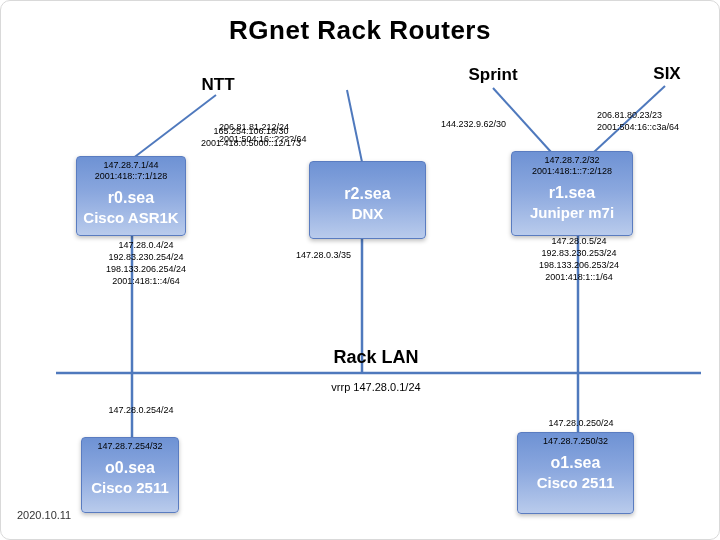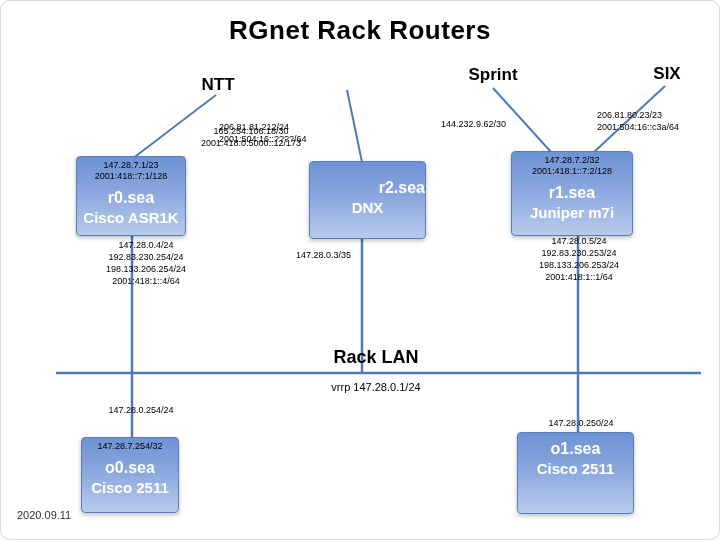--- a/index.html
+++ b/index.html
@@ -31,21 +31,21 @@
     border:1px solid #5a7cc0;
     border-radius:4px;
     box-shadow:0 2px 4px rgba(0,0,0,0.25);
     text-align:center;
     color:#fff;
     box-sizing:border-box;
   }
   .box .lo{font-size:9px;line-height:11px;color:#000;padding-top:3px;}
   .box .name{font-size:16px;font-weight:600;margin-top:6px;line-height:20px;}
   .box .model{font-size:15px;font-weight:600;line-height:19px;}
-  .box.mid .name{margin-top:16px;text-align:right;}
+  .box.mid .name{margin-top:22px;}
   .lan-label{font-size:18px;font-weight:600;}
   .vrrp{font-size:11px;}
   .date{font-size:11px;color:#333;}
 </style>
 </head>
 <body>
 
 <div class="slide">
 
   <svg class="wires" viewBox="0 0 720 540">
@@ -76,21 +76,21 @@
   <div class="abs tiny" style="left:440px;top:117px;">
     <div>144.232.9.62/30</div>
   </div>
   <div class="abs tiny" style="left:596px;top:108px;">
     <div>206.81.80.23/23</div>
     <div>2001:504:16::c3a/64</div>
   </div>
 
   <div class="box" style="left:75px;top:155px;width:110px;height:80px;">
     <div class="lo">
-      <div>147.28.7.1/23</div>
+      <div>147.28.7.1/44</div>
       <div>2001:418::7:1/128</div>
     </div>
     <div class="name">r0.sea</div>
     <div class="model">Cisco ASR1K</div>
   </div>
 
   <div class="box mid" style="left:308px;top:160px;width:117px;height:78px;">
     <div class="name">r2.sea</div>
     <div class="model">DNX</div>
   </div>
@@ -106,20 +106,23 @@
 
   <div class="box" style="left:80px;top:436px;width:98px;height:76px;">
     <div class="lo">
       <div>147.28.7.254/32</div>
     </div>
     <div class="name">o0.sea</div>
     <div class="model">Cisco 2511</div>
   </div>
 
   <div class="box" style="left:516px;top:431px;width:117px;height:82px;">
+    <div class="lo">
+      <div>147.28.7.250/32</div>
+    </div>
     <div class="name">o1.sea</div>
     <div class="model">Cisco 2511</div>
   </div>
 
   <div class="abs tiny center" style="left:95px;top:238px;width:100px;">
     <div>147.28.0.4/24</div>
     <div>192.83.230.254/24</div>
     <div>198.133.206.254/24</div>
     <div>2001:418:1::4/64</div>
   </div>
@@ -134,15 +137,15 @@
     <div>198.133.206.253/24</div>
     <div>2001:418:1::1/64</div>
   </div>
 
   <div class="abs tiny center" style="left:100px;top:403px;width:80px;">147.28.0.254/24</div>
   <div class="abs tiny center" style="left:540px;top:416px;width:80px;">147.28.0.250/24</div>
 
   <div class="abs lan-label center" style="left:300px;top:346px;width:150px;">Rack LAN</div>
   <div class="abs vrrp center" style="left:300px;top:380px;width:150px;">vrrp 147.28.0.1/24</div>
 
-  <div class="abs date" style="left:16px;top:508px;">2020.09.11</div>
+  <div class="abs date" style="left:16px;top:508px;">2020.10.11</div>
 
 </div>
 
 </body></html>

